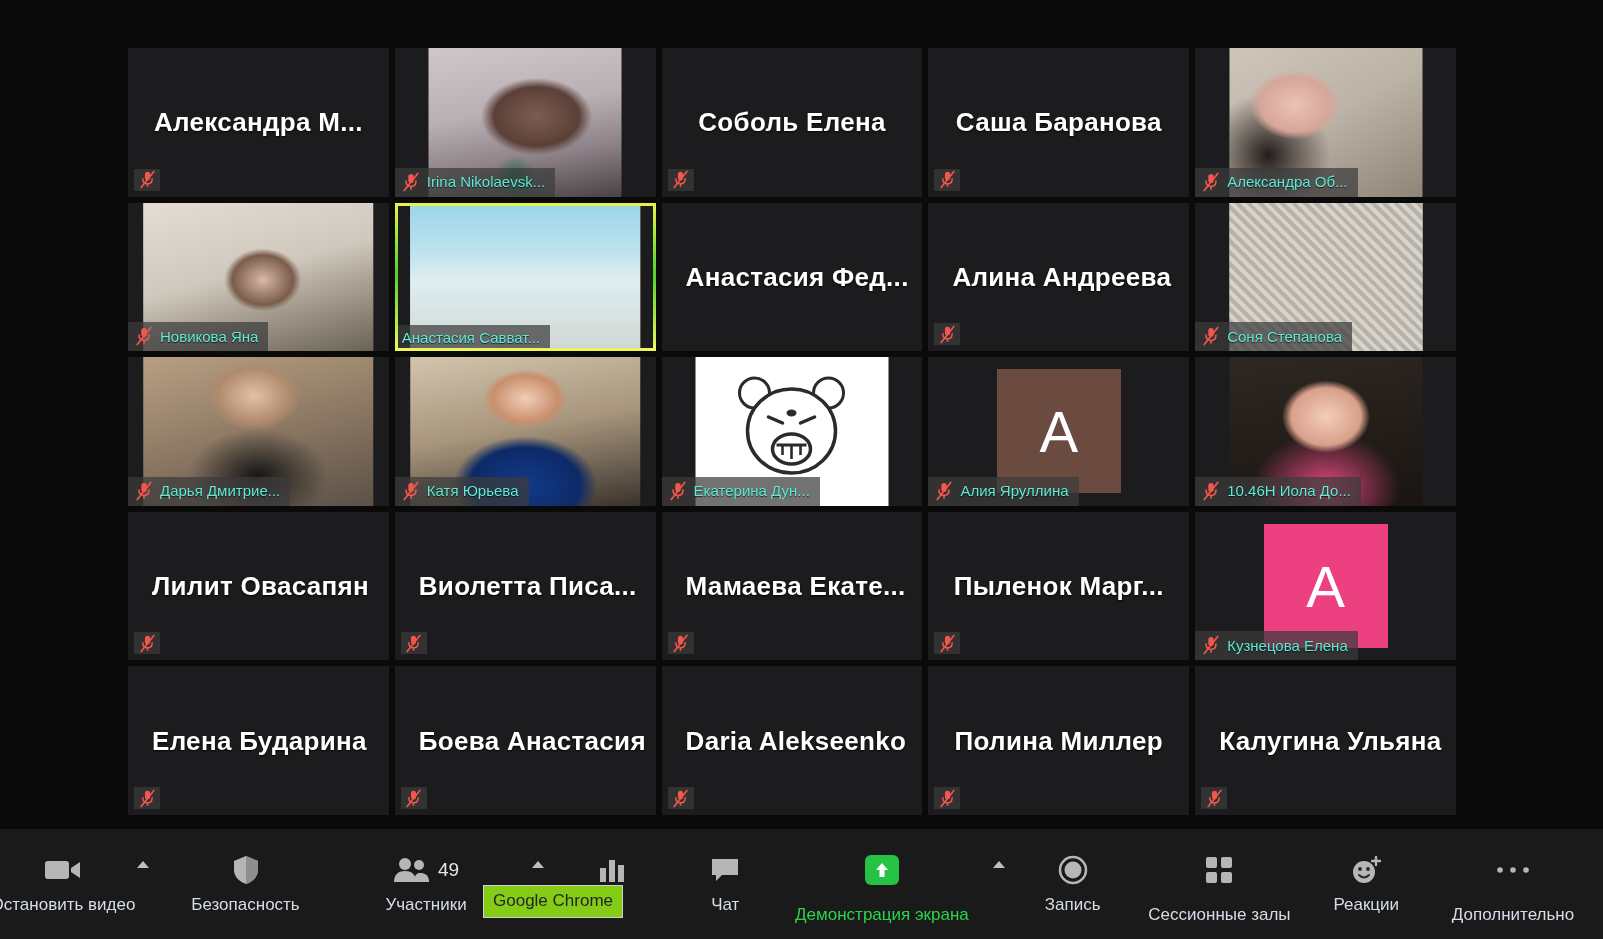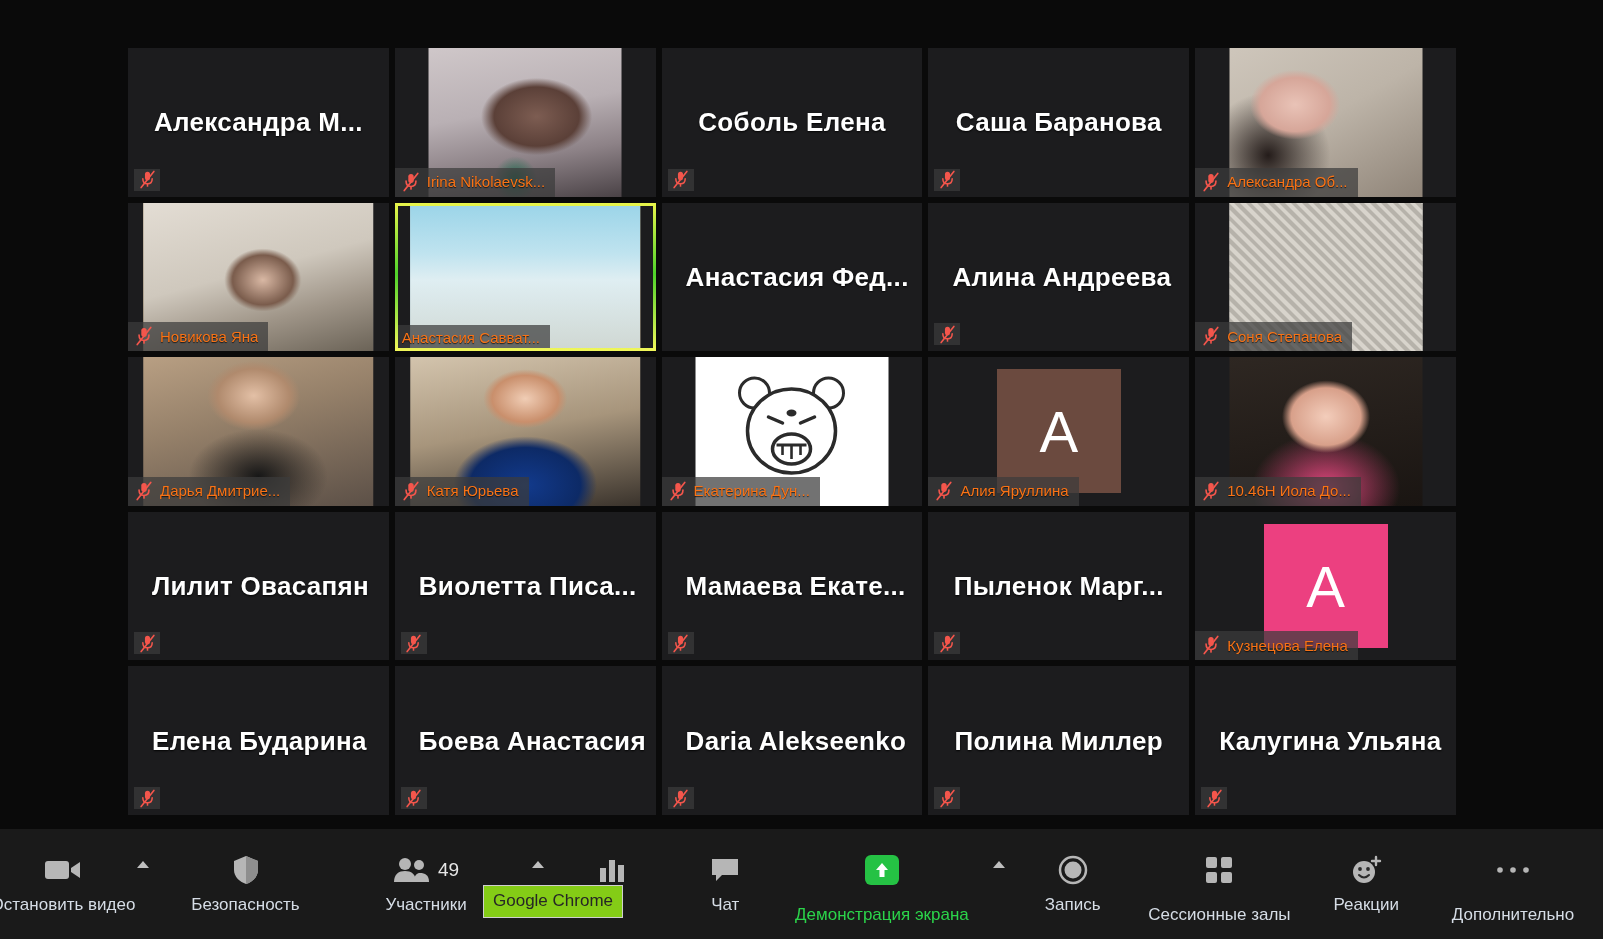--- a/index.html
+++ b/index.html
@@ -117,21 +117,21 @@
     bottom: 0;
     max-width: 96%;
     display: flex;
     align-items: center;
     gap: 7px;
     padding: 4px 10px 5px 7px;
     background: rgba(60,60,60,0.72);
     z-index: 5;
   }
   .namestrip .nm {
-    color: #f97316;
+    color: #5eead4;
     font-size: 15px;
     white-space: nowrap;
     overflow: hidden;
     text-overflow: clip;
     text-shadow: 0 1px 1px rgba(0,0,0,.7);
   }
 
   
   .micbox {
     position: absolute;

